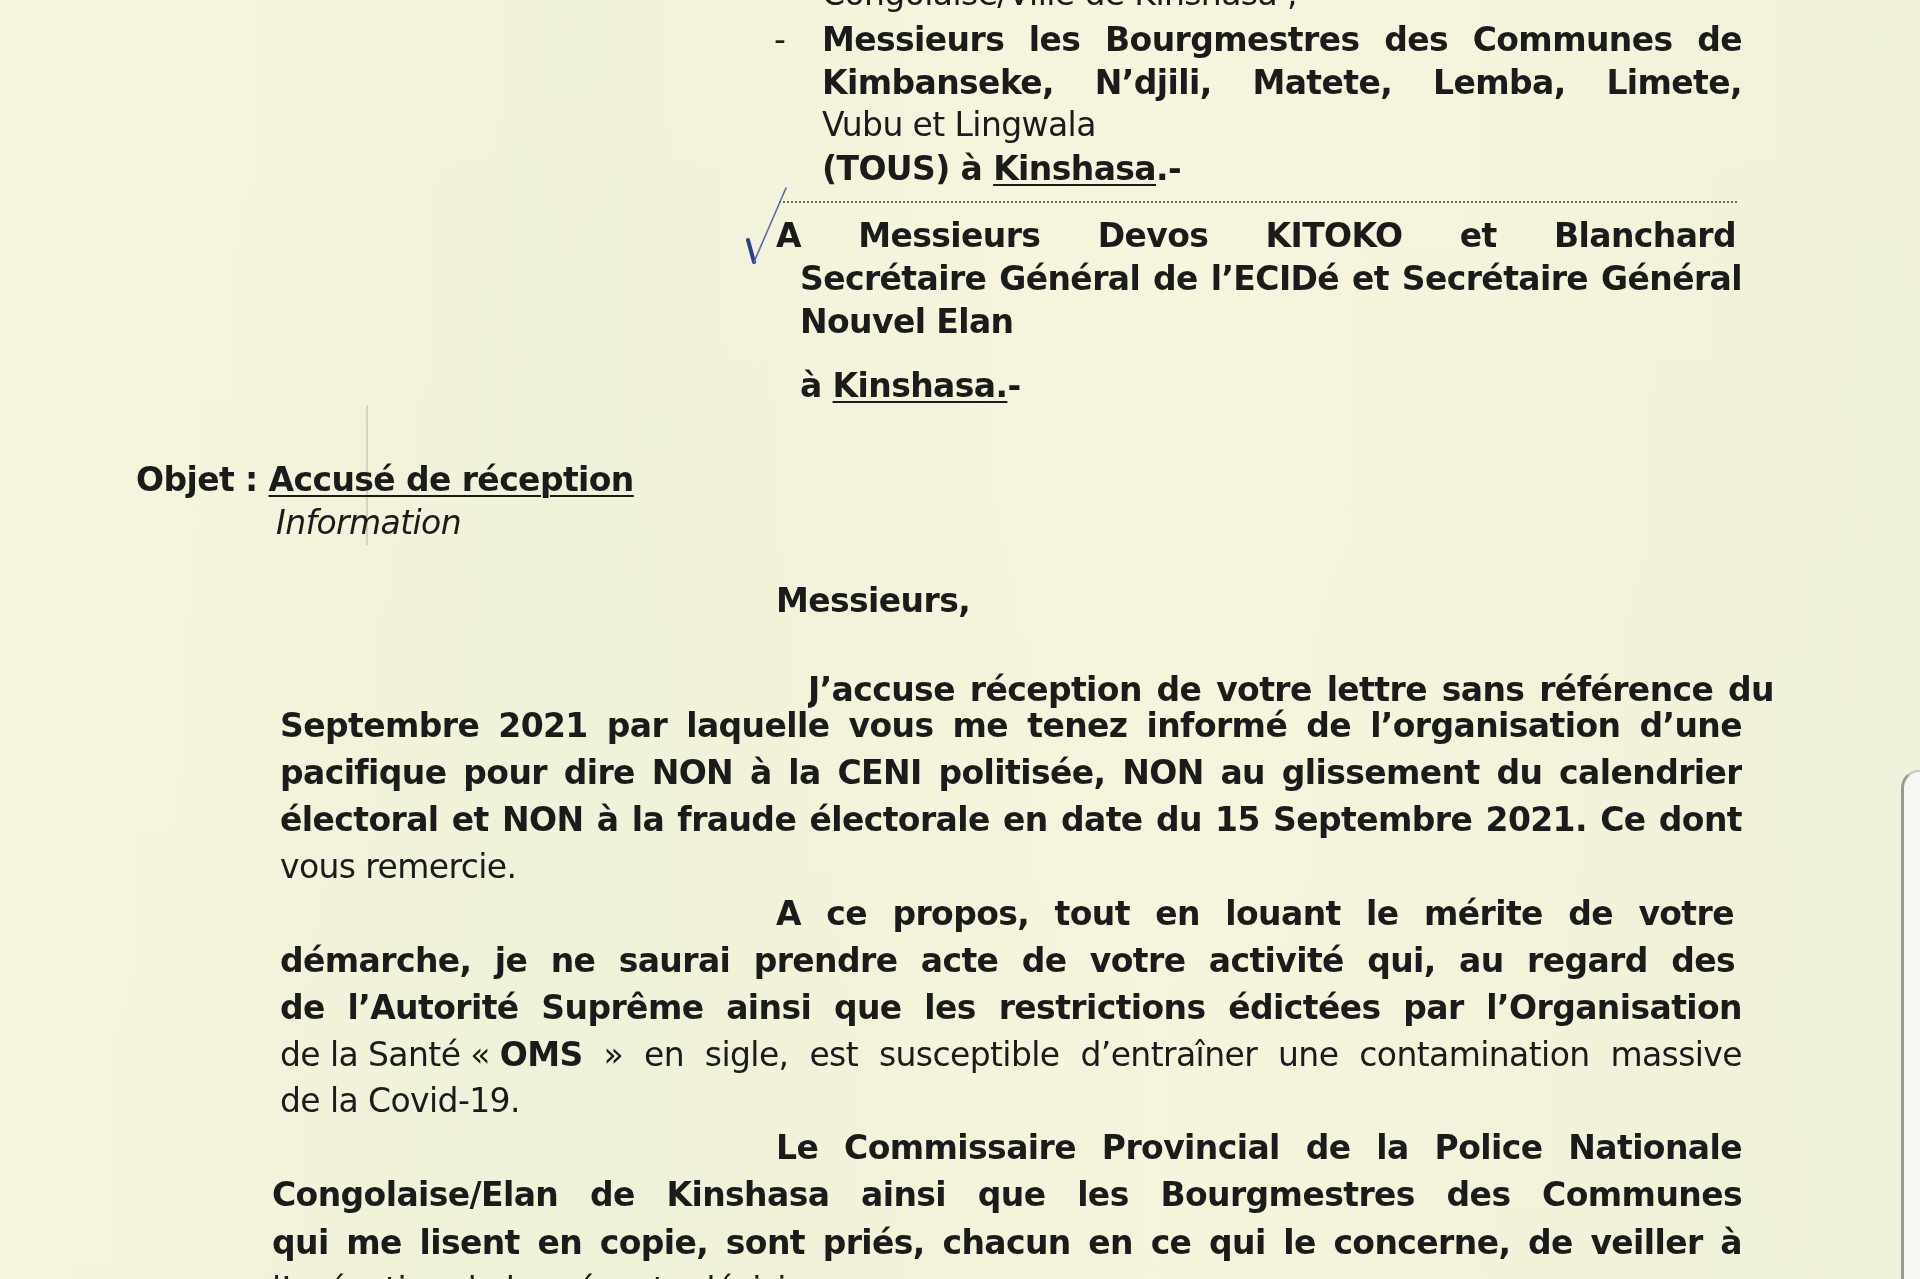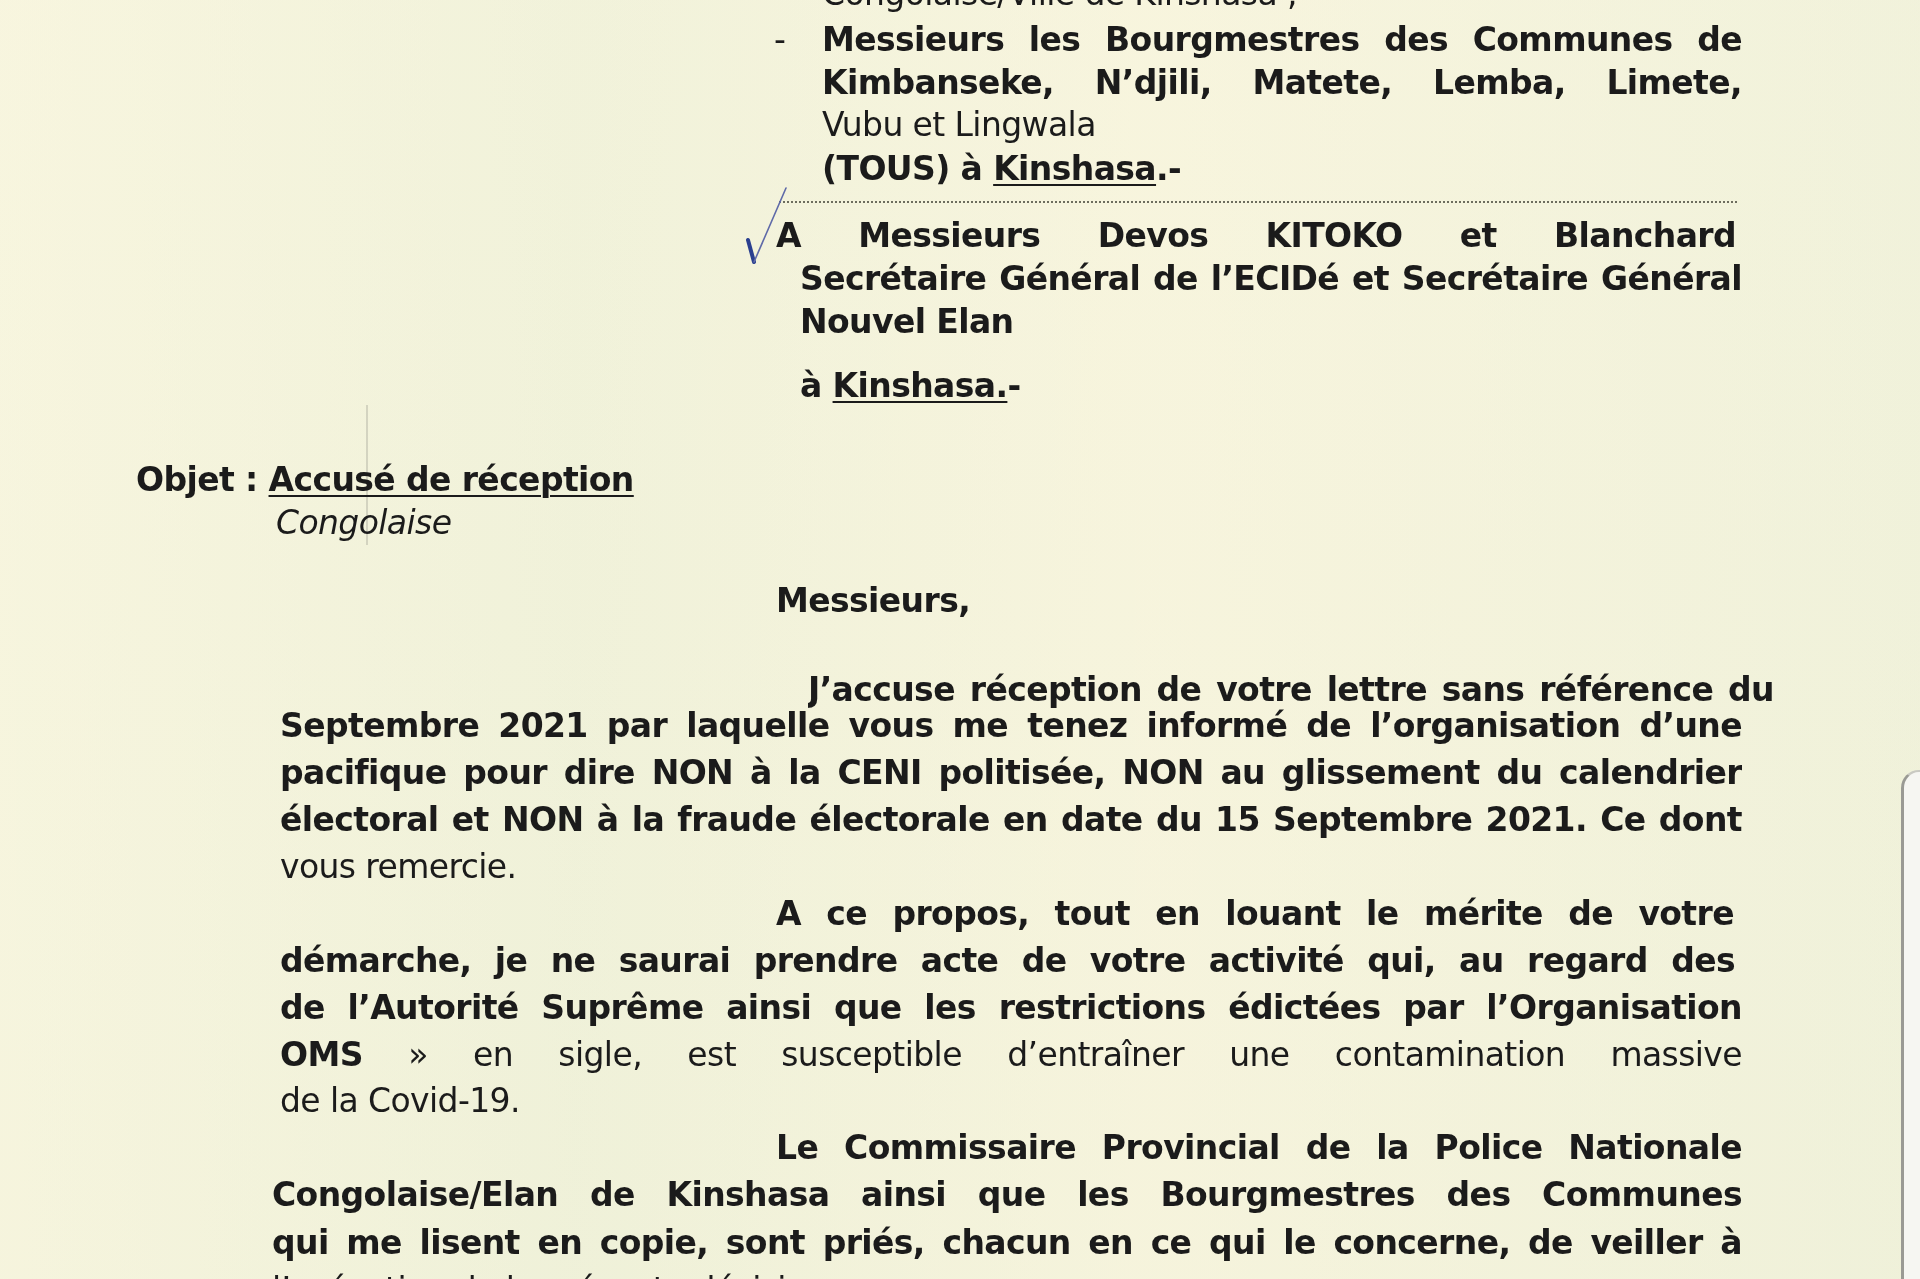--- a/index.html
+++ b/index.html
@@ -64,34 +64,35 @@
 <div class="abs txt bold" style="left:800px; top:298px;">Nouvel Elan</div>
 <div class="abs txt bold" style="left:800px; top:340px;margin-top:22px;">
   <span>à </span><span class="ul">Kinshasa.</span><span>-</span>
 </div>
 
 <div class="fold"></div>
 
 <div class="abs txt bold" style="left:136px; top:456px;">
   <span>Objet : </span><span class="ul">Accusé de réception</span>
 </div>
-<div class="abs txt" style="left:276px; top:499px; font-style:italic;">Congolaise</div>
+<div class="abs txt" style="left:276px; top:499px; font-style:italic;">Information</div>
 
 <div class="abs txt bold" style="left:776px; top:577px;">Messieurs,</div>
 
 <div class="line txt just" style="left:808px; top:655px; width:966px;margin-top:11px;">J’accuse réception de votre lettre sans référence du 02</div>
 <div class="line txt just" style="left:280px; top:702px; width:1462px;">Septembre 2021 par laquelle vous me tenez informé de l’organisation d’une marche</div>
 <div class="line txt just" style="left:280px; top:749px; width:1462px;">pacifique pour dire NON à la CENI politisée, NON au glissement du calendrier</div>
 <div class="line txt just" style="left:280px; top:796px; width:1462px;">électoral et NON à la fraude électorale en date du 15 Septembre 2021. Ce dont je</div>
 <div class="abs txt" style="left:280px; top:843px;">vous remercie.</div>
 
 <div class="line txt just" style="left:776px; top:890px; width:958px;">A ce propos, tout en louant le mérite de votre</div>
 <div class="line txt just" style="left:280px; top:937px; width:1455px;">démarche, je ne saurai prendre acte de votre activité qui, au regard des instructions</div>
 <div class="line txt just" style="left:280px; top:984px; width:1462px;">de l’Autorité Suprême ainsi que les restrictions édictées par l’Organisation Mondiale</div>
 <div class="line txt" style="left:280px; top:1031px; width:1462px; display:flex; white-space:nowrap;">
+  <span style="white-space:pre;">de la Santé « </span>
     <span class="bold">OMS</span>
     <span style="white-space:pre; flex:1; text-align:justify; text-align-last:justify;"> » en sigle, est susceptible d’entraîner une contamination massive</span>
 </div>
 <div class="abs txt" style="left:280px; top:1077px;">de la Covid-19.</div>
 
 <div class="line txt just" style="left:776px; top:1124px; width:966px;">Le Commissaire Provincial de la Police Nationale</div>
 <div class="line txt just" style="left:272px; top:1171px; width:1470px;">Congolaise/Elan de Kinshasa ainsi que les Bourgmestres des Communes concernées,</div>
 <div class="line txt just" style="left:272px; top:1219px; width:1470px;">qui me lisent en copie, sont priés, chacun en ce qui le concerne, de veiller à</div>
 <div class="abs txt" style="left:272px; top:1266px;">l’exécution de la présente décision.</div>
 

